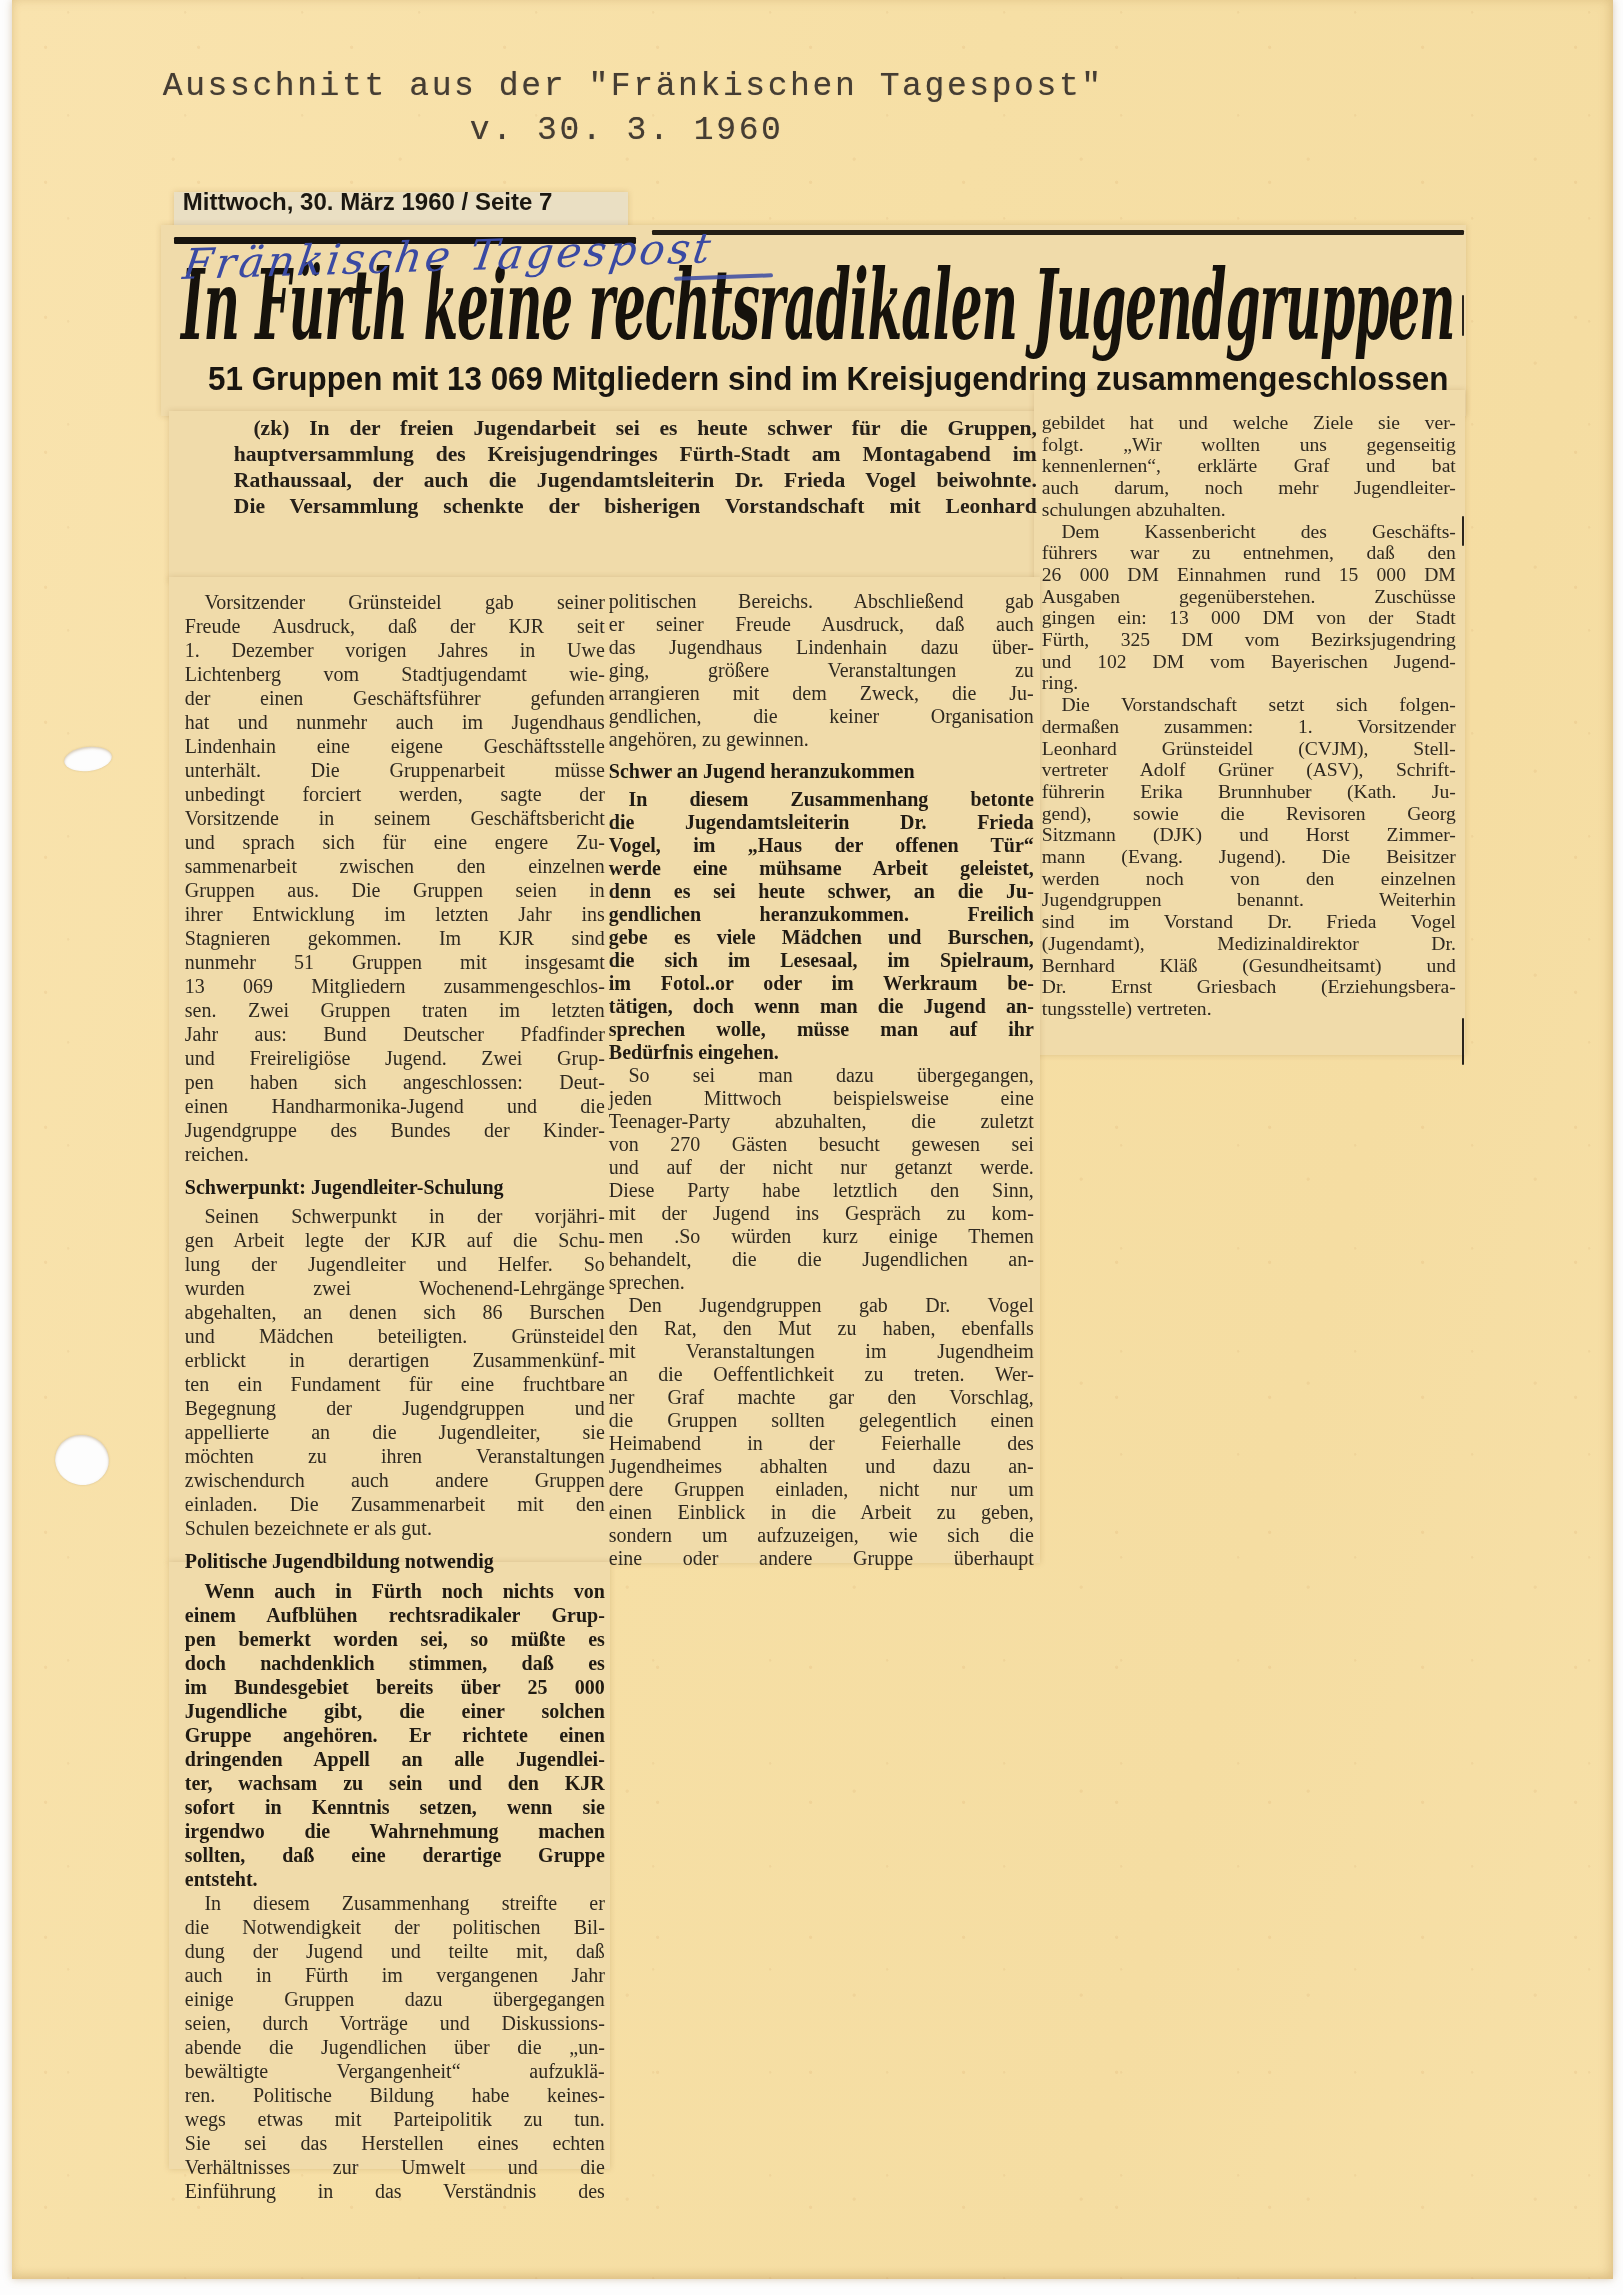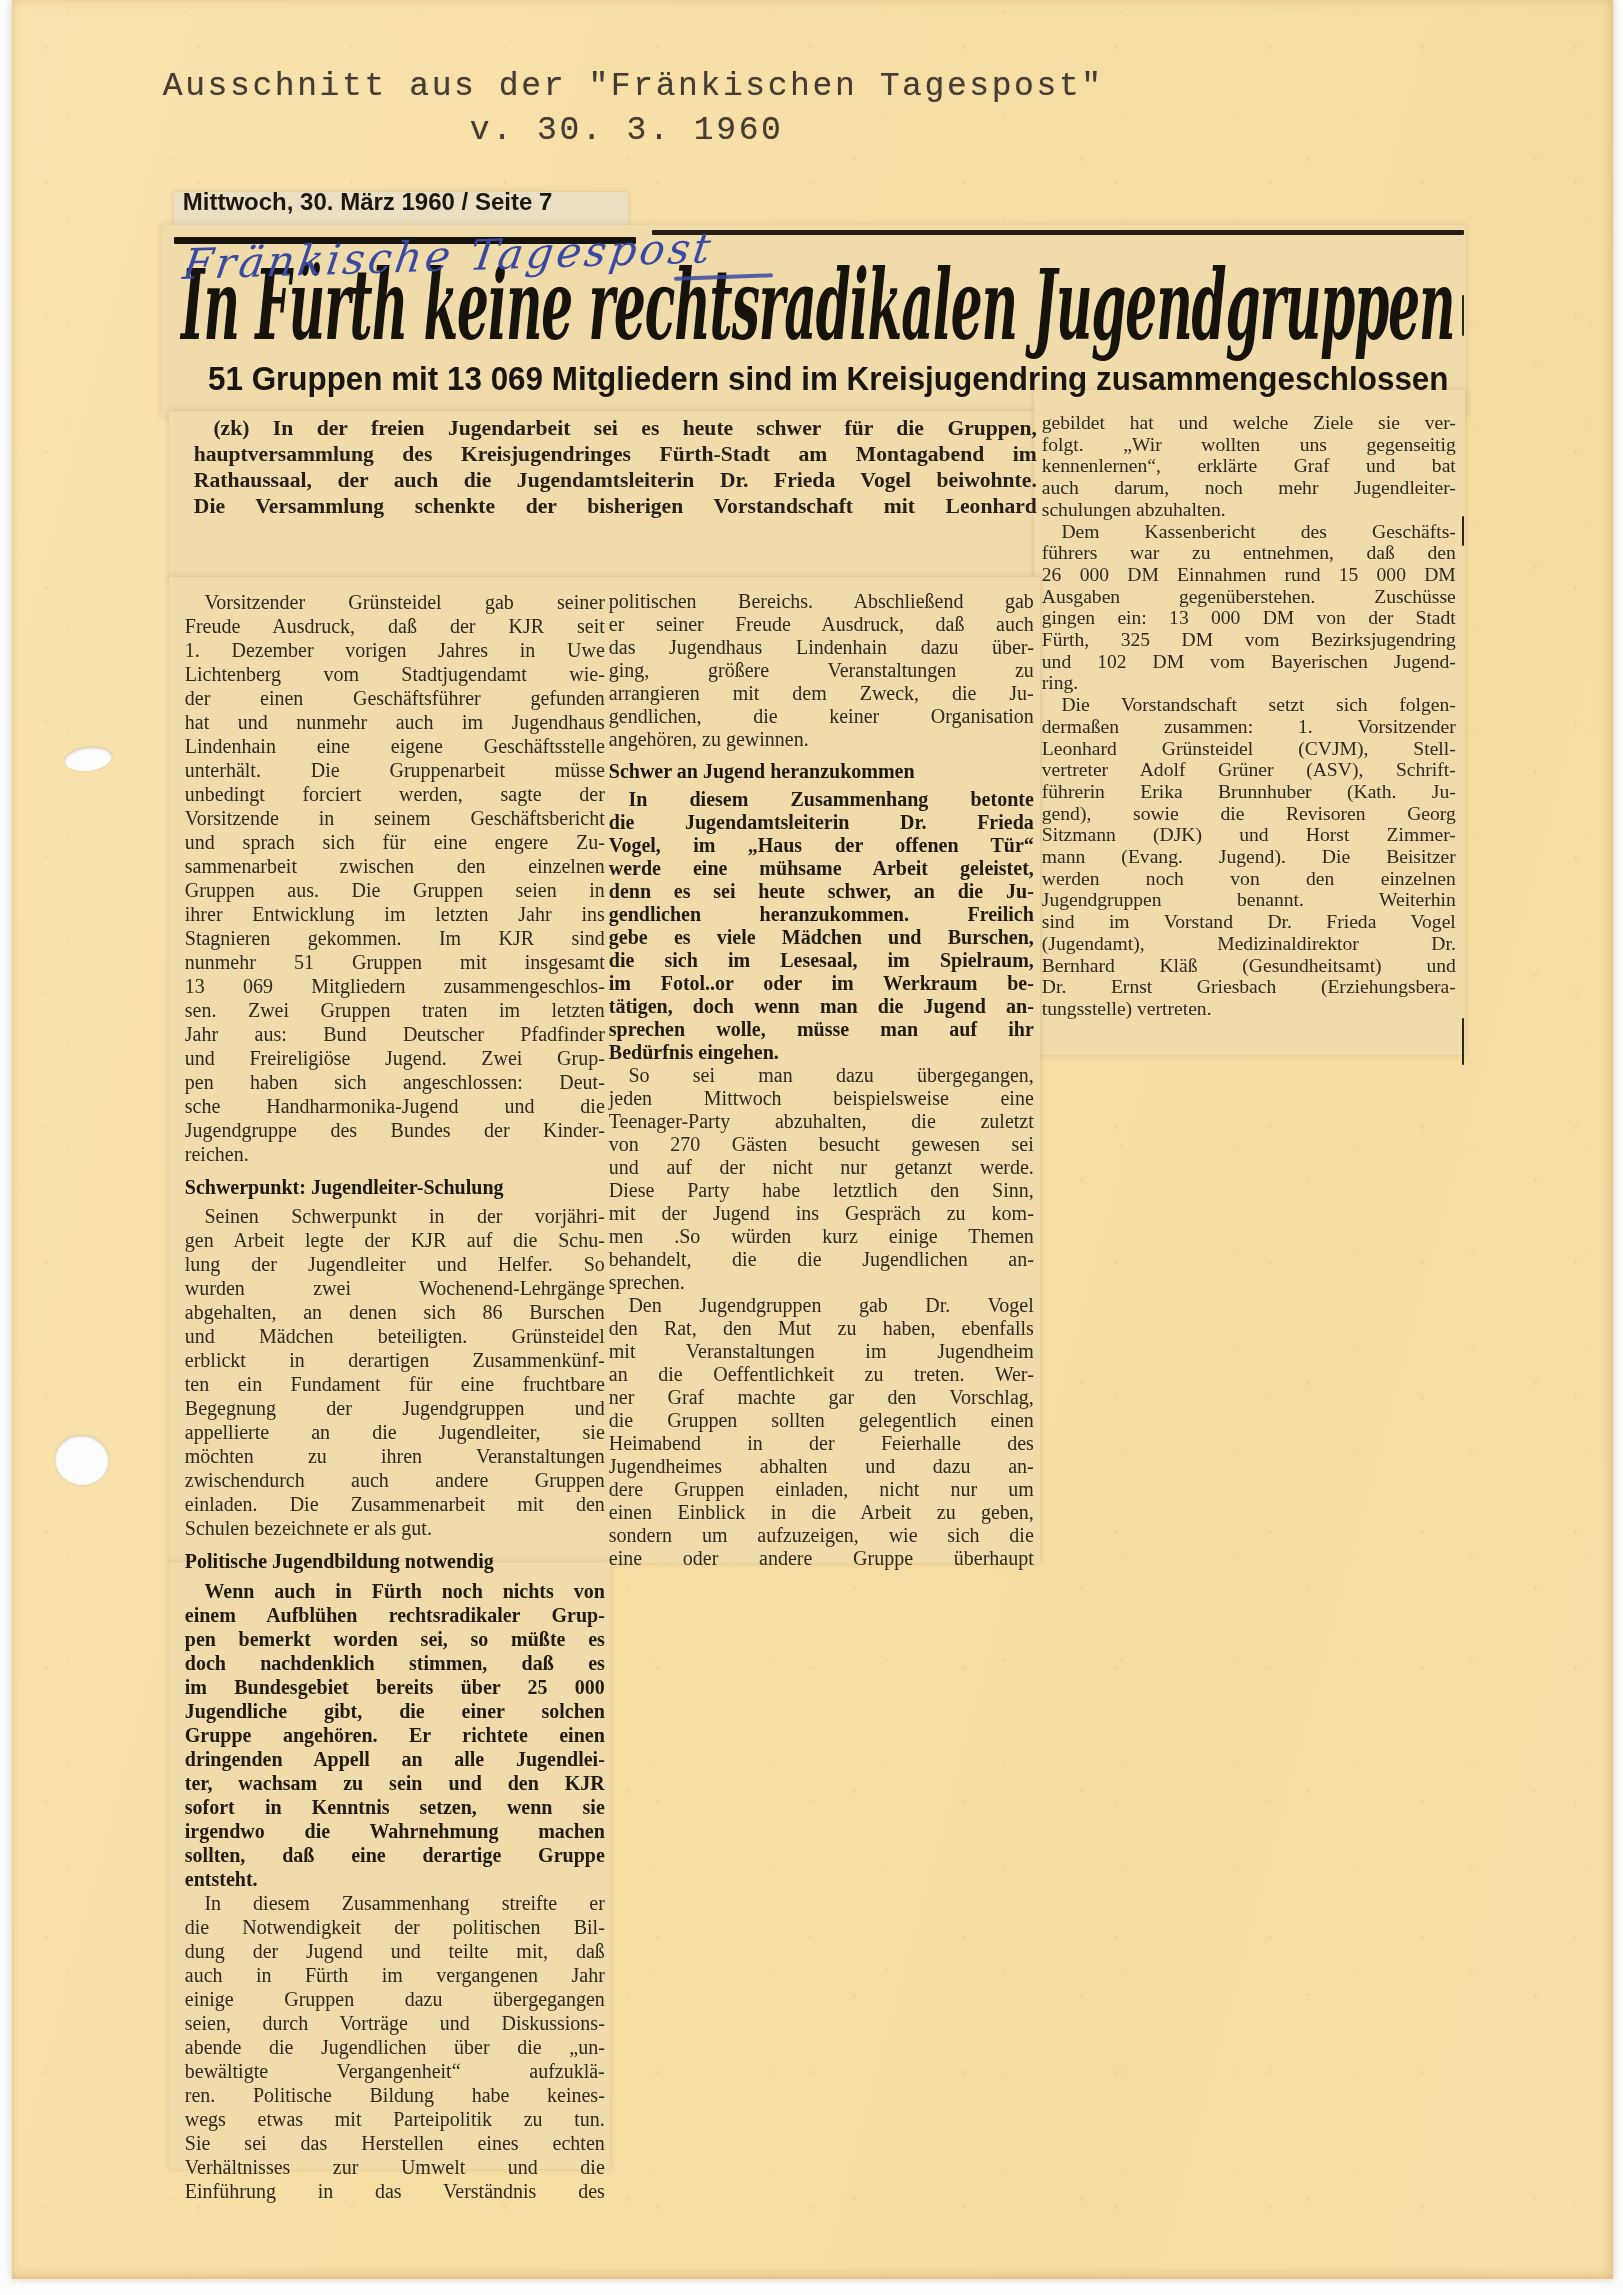--- a/index.html
+++ b/index.html
@@ -67,21 +67,21 @@
     letter-spacing:-2px;color:#16120c;
   }
   .subheadline-wrap{position:absolute;left:196px;top:360px;width:1231px;height:39px;}
   .subheadline-wrap .fitx{
     display:inline-block;white-space:nowrap;transform-origin:left center;
     font-family:"Liberation Sans", sans-serif;font-weight:700;font-size:33px;color:#191510;
   }
   
   .bodycol{position:absolute;color:#2f2920;}
   .lead{left:182px;top:415px;width:843px;font-size:21.6px;font-weight:700;color:#262019;}
-  .lead .line{line-height:26px;}
+  .lead .line{line-height:26px;margin-left:40px;}
   .col1{left:173px;top:590px;width:420px;font-size:20px;}
   .col1 .line{line-height:24px;}
   .col2{left:597px;top:590px;width:425px;font-size:20px;}
   .col2 .line{line-height:23px;}
   .col3{left:1030px;top:412px;width:414px;font-size:19.6px;}
   .col3 .line{line-height:21.7px;}
   .line{
     text-align:justify;text-align-last:justify;
     font-family:"Liberation Serif", serif;
   }
@@ -158,21 +158,21 @@
       <div class="line" data-name="body-line">sammenarbeit zwischen den einzelnen</div>
       <div class="line" data-name="body-line">Gruppen aus. Die Gruppen seien in</div>
       <div class="line" data-name="body-line">ihrer Entwicklung im letzten Jahr ins</div>
       <div class="line" data-name="body-line">Stagnieren gekommen. Im KJR sind</div>
       <div class="line" data-name="body-line">nunmehr 51 Gruppen mit insgesamt</div>
       <div class="line" data-name="body-line">13 069 Mitgliedern zusammengeschlos-</div>
       <div class="line" data-name="body-line">sen. Zwei Gruppen traten im letzten</div>
       <div class="line" data-name="body-line">Jahr aus: Bund Deutscher Pfadfinder</div>
       <div class="line" data-name="body-line">und Freireligiöse Jugend. Zwei Grup-</div>
       <div class="line" data-name="body-line">pen haben sich angeschlossen: Deut-</div>
-      <div class="line" data-name="body-line">sche Handharmonika-Jugend und die</div>
+      <div class="line" data-name="body-line">einen Handharmonika-Jugend und die</div>
       <div class="line" data-name="body-line">Jugendgruppe des Bundes der Kinder-</div>
       <div class="line f-e" data-name="body-line">reichen.</div>
       <div class="line f-h" data-name="body-line">Schwerpunkt: Jugendleiter-Schulung</div>
       <div class="line f-i" data-name="body-line">Seinen Schwerpunkt in der vorjähri-</div>
       <div class="line" data-name="body-line">gen Arbeit legte der KJR auf die Schu-</div>
       <div class="line" data-name="body-line">lung der Jugendleiter und Helfer. So</div>
       <div class="line" data-name="body-line">wurden zwei Wochenend-Lehrgänge</div>
       <div class="line" data-name="body-line">abgehalten, an denen sich 86 Burschen</div>
       <div class="line" data-name="body-line">und Mädchen beteiligten. Grünsteidel</div>
       <div class="line" data-name="body-line">erblickt in derartigen Zusammenkünf-</div>

